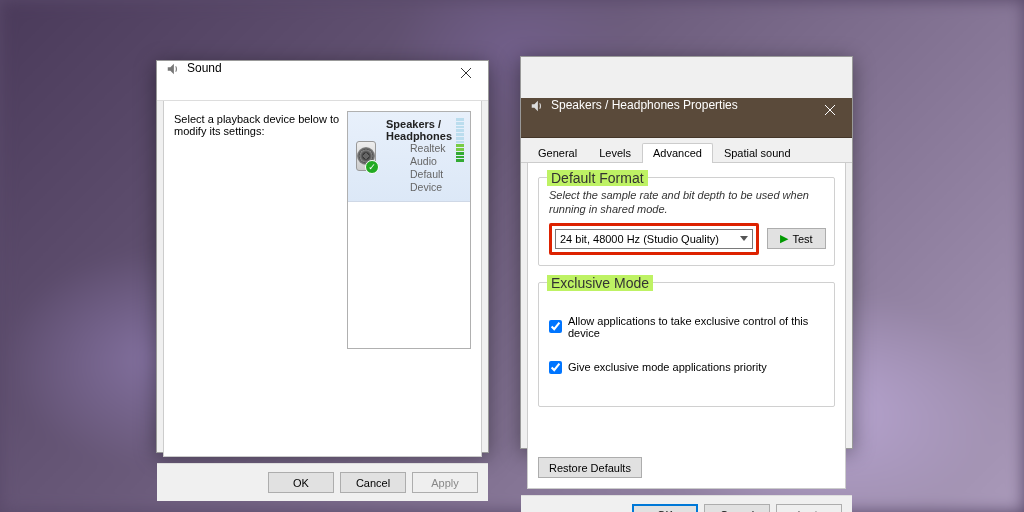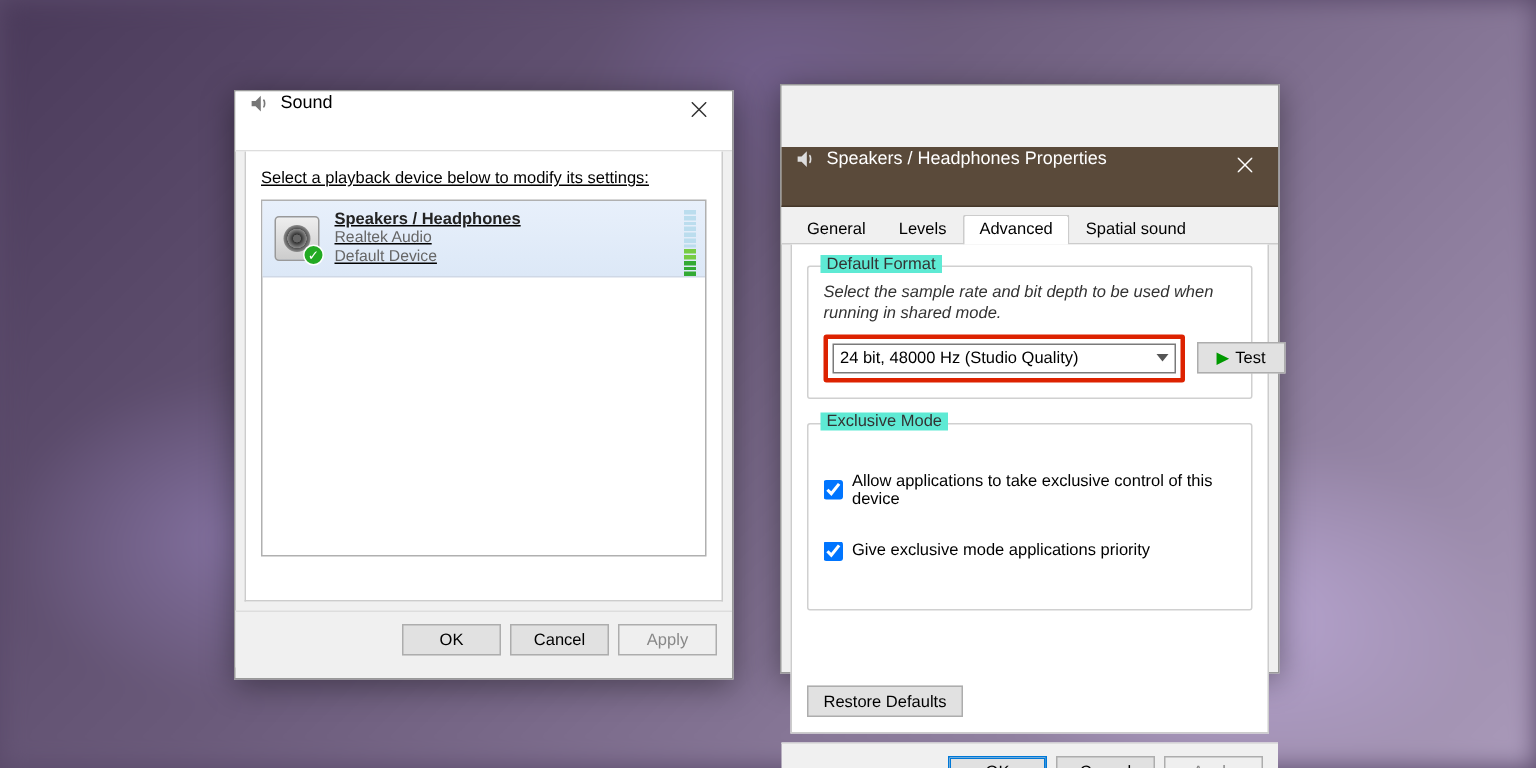--- a/index.html
+++ b/index.html
@@ -28,43 +28,43 @@
   .sound-win { left:156px; top:60px; width:333px; height:393px; }
   .props-win { left:520px; top:56px; width:333px; height:393px; }
 
   .instr { margin:2px 0 8px 0; }
   .device-list { border:1px solid #b0b0b0; height:238px; background:#fff; }
   .device { display:flex; align-items:center; padding:6px 8px; background:linear-gradient(#e8f0fb,#dce8f7); border-bottom:1px solid #cfd8e6; position:relative; }
   .dicon { width:30px; height:30px; border:1px solid #999; background:linear-gradient(#eee,#ccc); margin-right:10px; border-radius:3px; position:relative; display:flex; align-items:center; justify-content:center;}
   .dicon-spk { width:18px; height:18px; border-radius:50%; background:radial-gradient(circle,#666 20%,#333 22%,#888 50%,#555 52%,#aaa 80%);}
   .dcheck { position:absolute; right:-4px; bottom:-4px; width:14px; height:14px; border-radius:50%; background:#2a2; border:1px solid #fff; display:flex; align-items:center; justify-content:center; color:#fff; font-size:9px;}
   .dtext strong { font-size:11px; color:#222; }
-  .dtext div { font-size:10.5px; color:#666; line-height:1.25;}
+  .dtext div { font-size:10.5px; color:#666; line-height:1.25;margin-left:24px;}
   .vu { width:8px; height:44px; position:absolute; right:6px; top:6px; display:flex; flex-direction:column-reverse; gap:1px;}
   .vu span { flex:1; }
 
   .btnrow { display:flex; gap:6px; margin-top:8px; align-items:center;}
   .btn { border:1px solid #adadad; background:#e1e1e1; padding:2px 12px; height:21px; cursor:pointer; font-size:11px; display:inline-flex; align-items:center; justify-content:center;}
   .btn.disabled { color:#888; background:#efefef; cursor:default;}
   .btn.default { border:1px solid #0078d7; box-shadow:0 0 0 1px #0078d7 inset;}
   .split { display:inline-flex;}
   .split .btn:first-child { border-right:none;}
   .split .drop { width:17px; padding:0; }
   .drop-tri { border-left:4px solid transparent; border-right:4px solid transparent; border-top:4px solid #444;}
   .spacer { flex:1; }
 
   .bottom-btns { background:#f0f0f0; padding:8px 10px; display:flex; justify-content:flex-end; gap:6px; border-top:1px solid #ddd;}
   .bottom-btns .btn { width:66px; }
 
   .group { border:1px solid #d0d0d0; border-radius:2px; margin:4px 0 12px 0; padding:10px 10px 10px 10px; position:relative; }
-  .group-title { position:absolute; top:-8px; left:8px; background:#5eead4; padding:0 4px; font-size:11px; color:#333;}
+  .group-title { position:absolute; top:-8px; left:8px; background:#bef264; padding:0 4px; font-size:14px; color:#333;}
   .desc { color:#333; margin-bottom:6px; line-height:1.3;font-style:italic;}
   .combo-wrap { display:flex; gap:8px; align-items:center;}
   .hl { border:3px solid #d20; padding:3px; border-radius:2px;}
-  .combo { border:1px solid #7a7a7a; background:#fff; height:20px; width:229px; display:flex; align-items:center; padding:0 4px; position:relative; cursor:pointer;}
+  .combo { border:1px solid #7a7a7a; background:#fff; height:20px; width:198px; display:flex; align-items:center; padding:0 4px; position:relative; cursor:pointer;}
   .combo .caret { position:absolute; right:4px; top:6px; border-left:4px solid transparent; border-right:4px solid transparent; border-top:5px solid #555;}
   .test-btn .tri { color:#090; margin-right:4px;}
   .chk { display:flex; align-items:center; gap:6px; margin:22px 0; }
   .chk input { width:13px; height:13px; }
   .restore-row { margin:8px 0 0 0;}
 
   .panel.props { height:326px; display:flex; flex-direction:column; }
   .panel.props .fill { flex:1; }
 
   svg { display:block; }
@@ -82,21 +82,21 @@
           <path fill="none" stroke="#777" stroke-width="1.3" d="M11 5c1.2 1 1.2 5 0 6"></path>
         </svg>
     </span>
     <span class="ttext">Sound</span>
     <span class="close">
       <svg width="10" height="10" viewBox="0 0 10 10">
           <path stroke="#333" stroke-width="1" d="M0 0l10 10M10 0L0 10"></path>
         </svg>
     </span>
   </div>
-  <div class="panel" style="height:300px; display:flex; flex-direction:column;text-decoration:underline;">
+  <div class="panel" style="height:356px; display:flex; ">
     <div class="instr">Select a playback device below to modify its settings:</div>
     <div class="device-list">
       <div class="device">
         <div class="dicon">
           <div class="dicon-spk"></div>
           <div class="dcheck">✓</div>
         </div>
         <div class="dtext">
           <strong>Speakers / Headphones</strong>
           <div>Realtek Audio</div>

